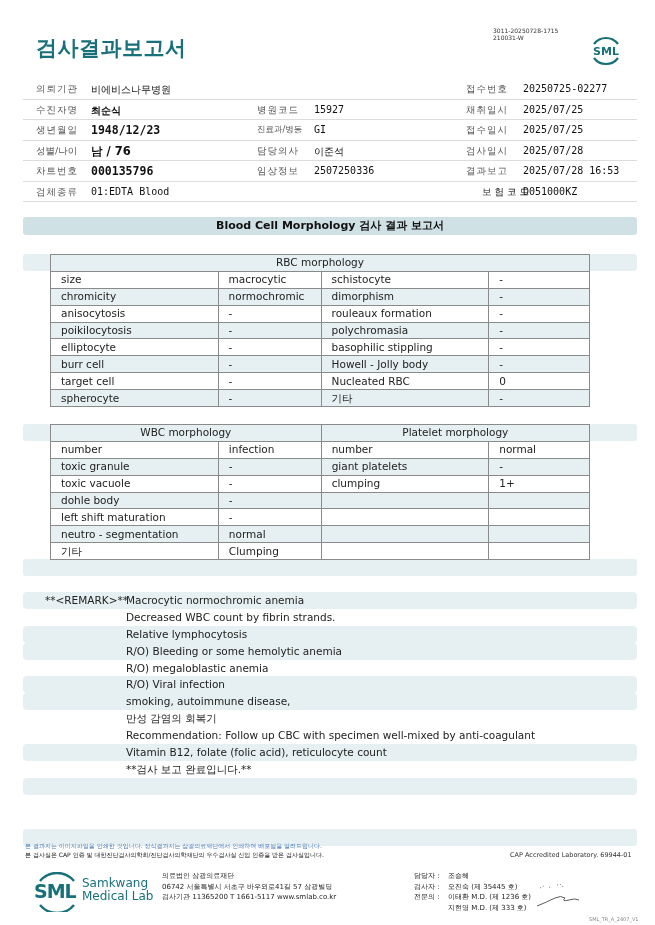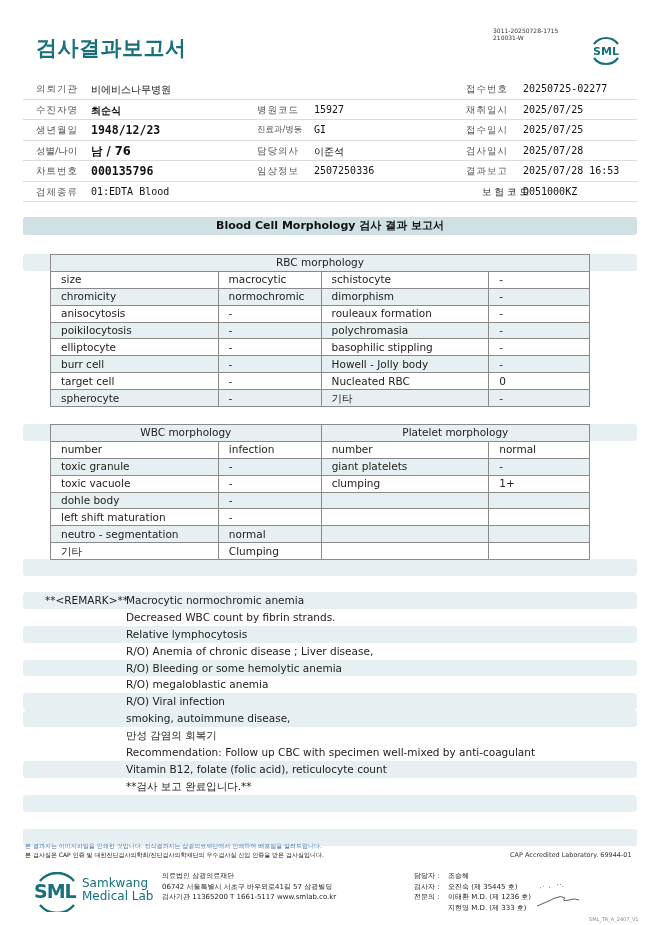--- a/index.html
+++ b/index.html
@@ -242,23 +242,20 @@
   <div class="remark-row alt">
       <span class="tag">**&lt;REMARK&gt;**</span>
       <span class="txt">Macrocytic normochromic anemia</span>
     </div>
   <div class="remark-row">
       <span class="txt">Decreased WBC count by fibrin strands.</span>
     </div>
   <div class="remark-row alt">
       <span class="txt">Relative lymphocytosis</span>
     </div>
-  <div class="remark-row">
-      <span class="txt">R/O) Anemia of chronic disease ; Liver disease,</span>
-    </div>
   <div class="remark-row alt">
       <span class="txt">R/O) Bleeding or some hemolytic anemia</span>
     </div>
   <div class="remark-row">
       <span class="txt">R/O) megaloblastic anemia</span>
     </div>
   <div class="remark-row alt">
       <span class="txt">R/O) Viral infection</span>
     </div>
   <div class="remark-row alt">

